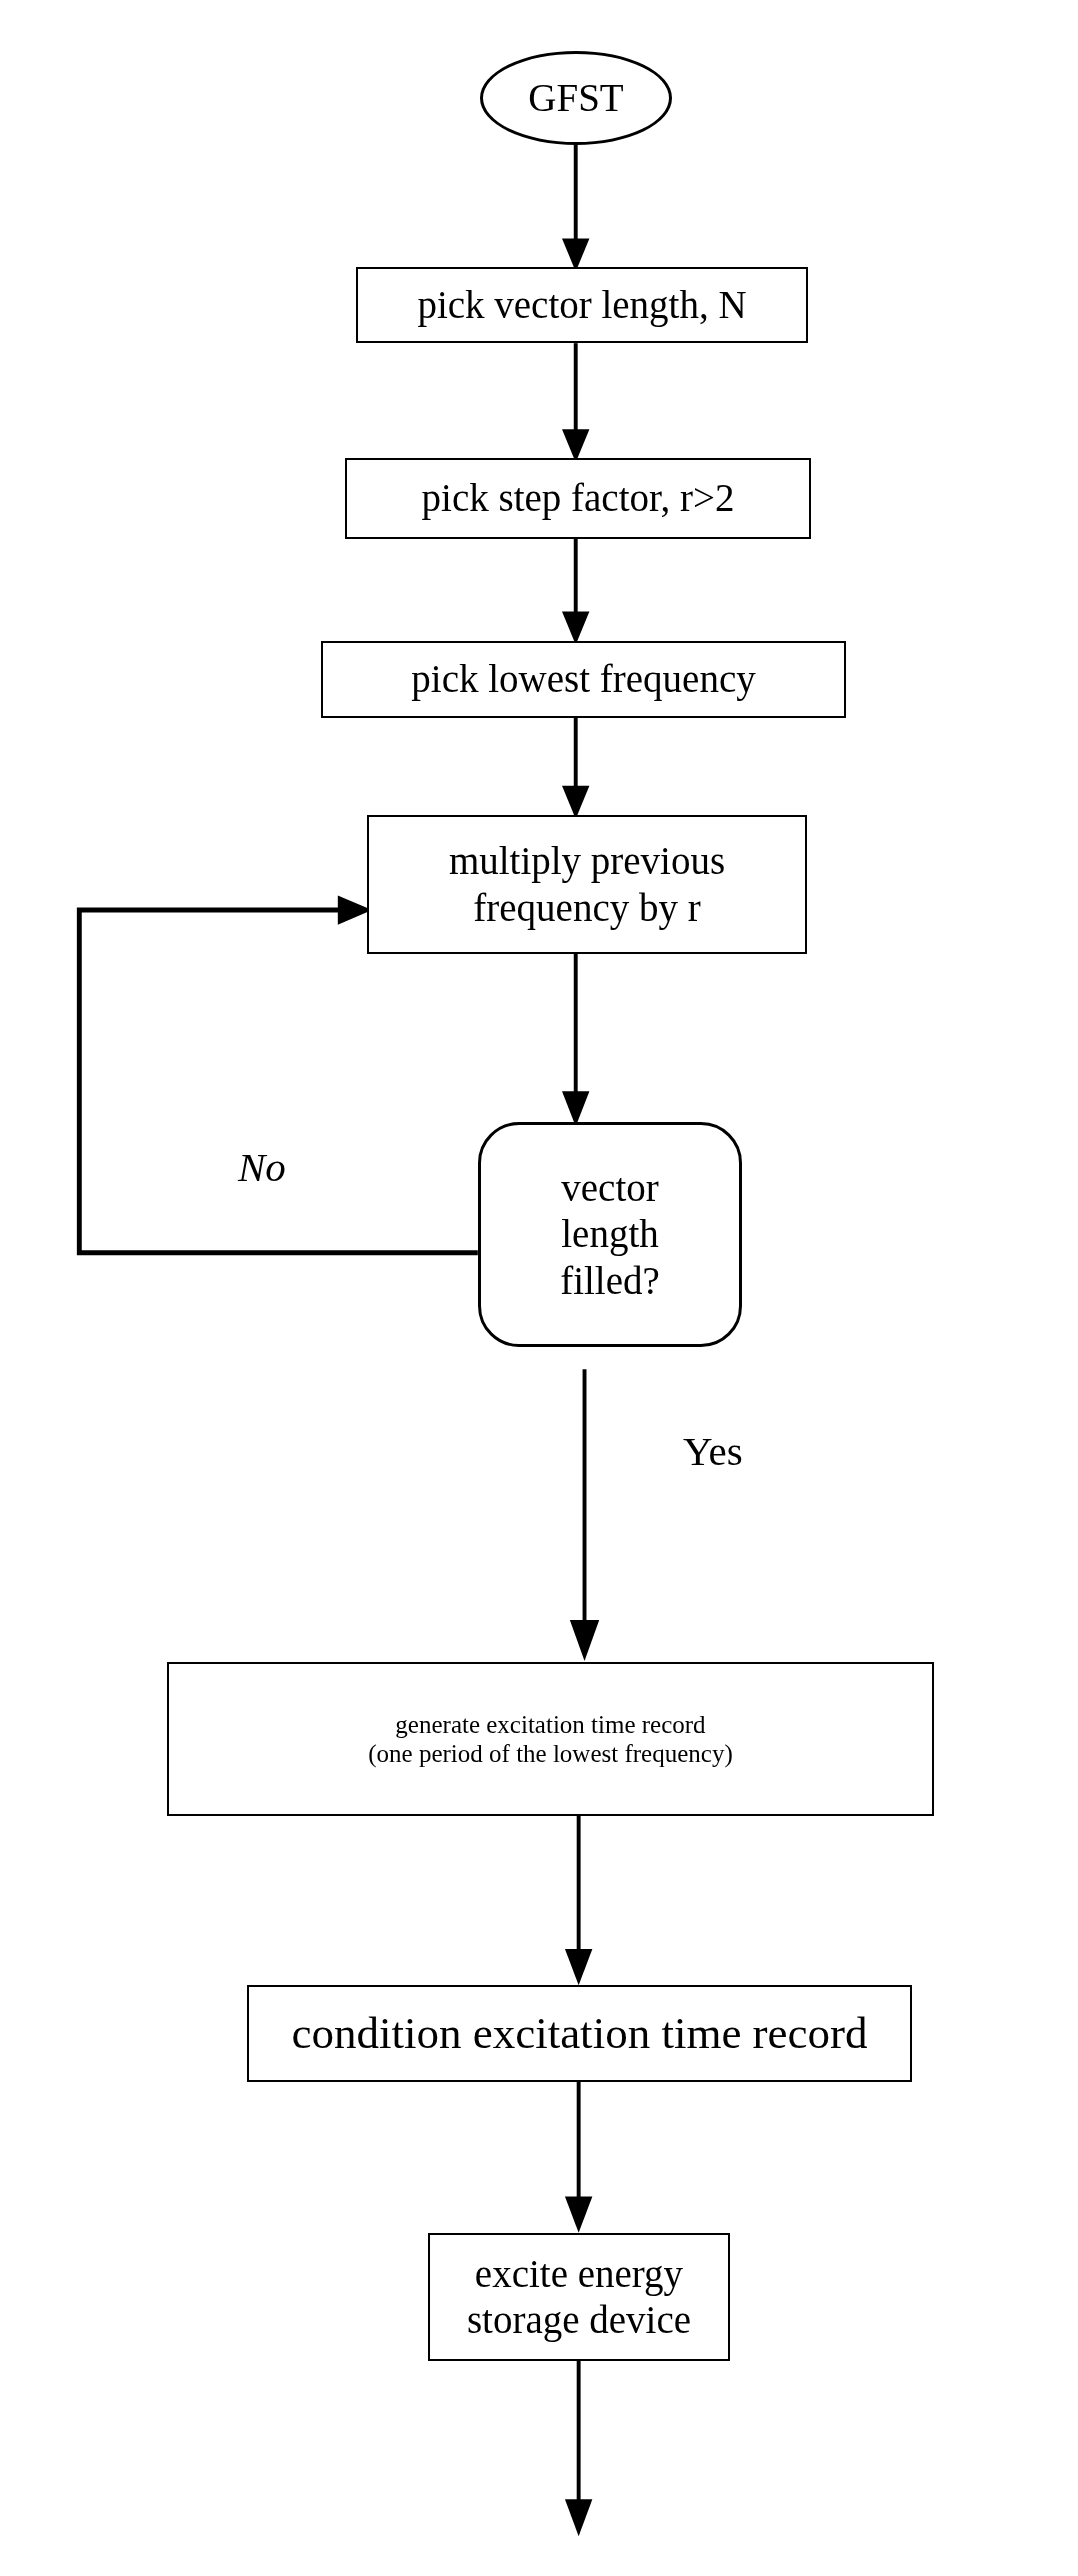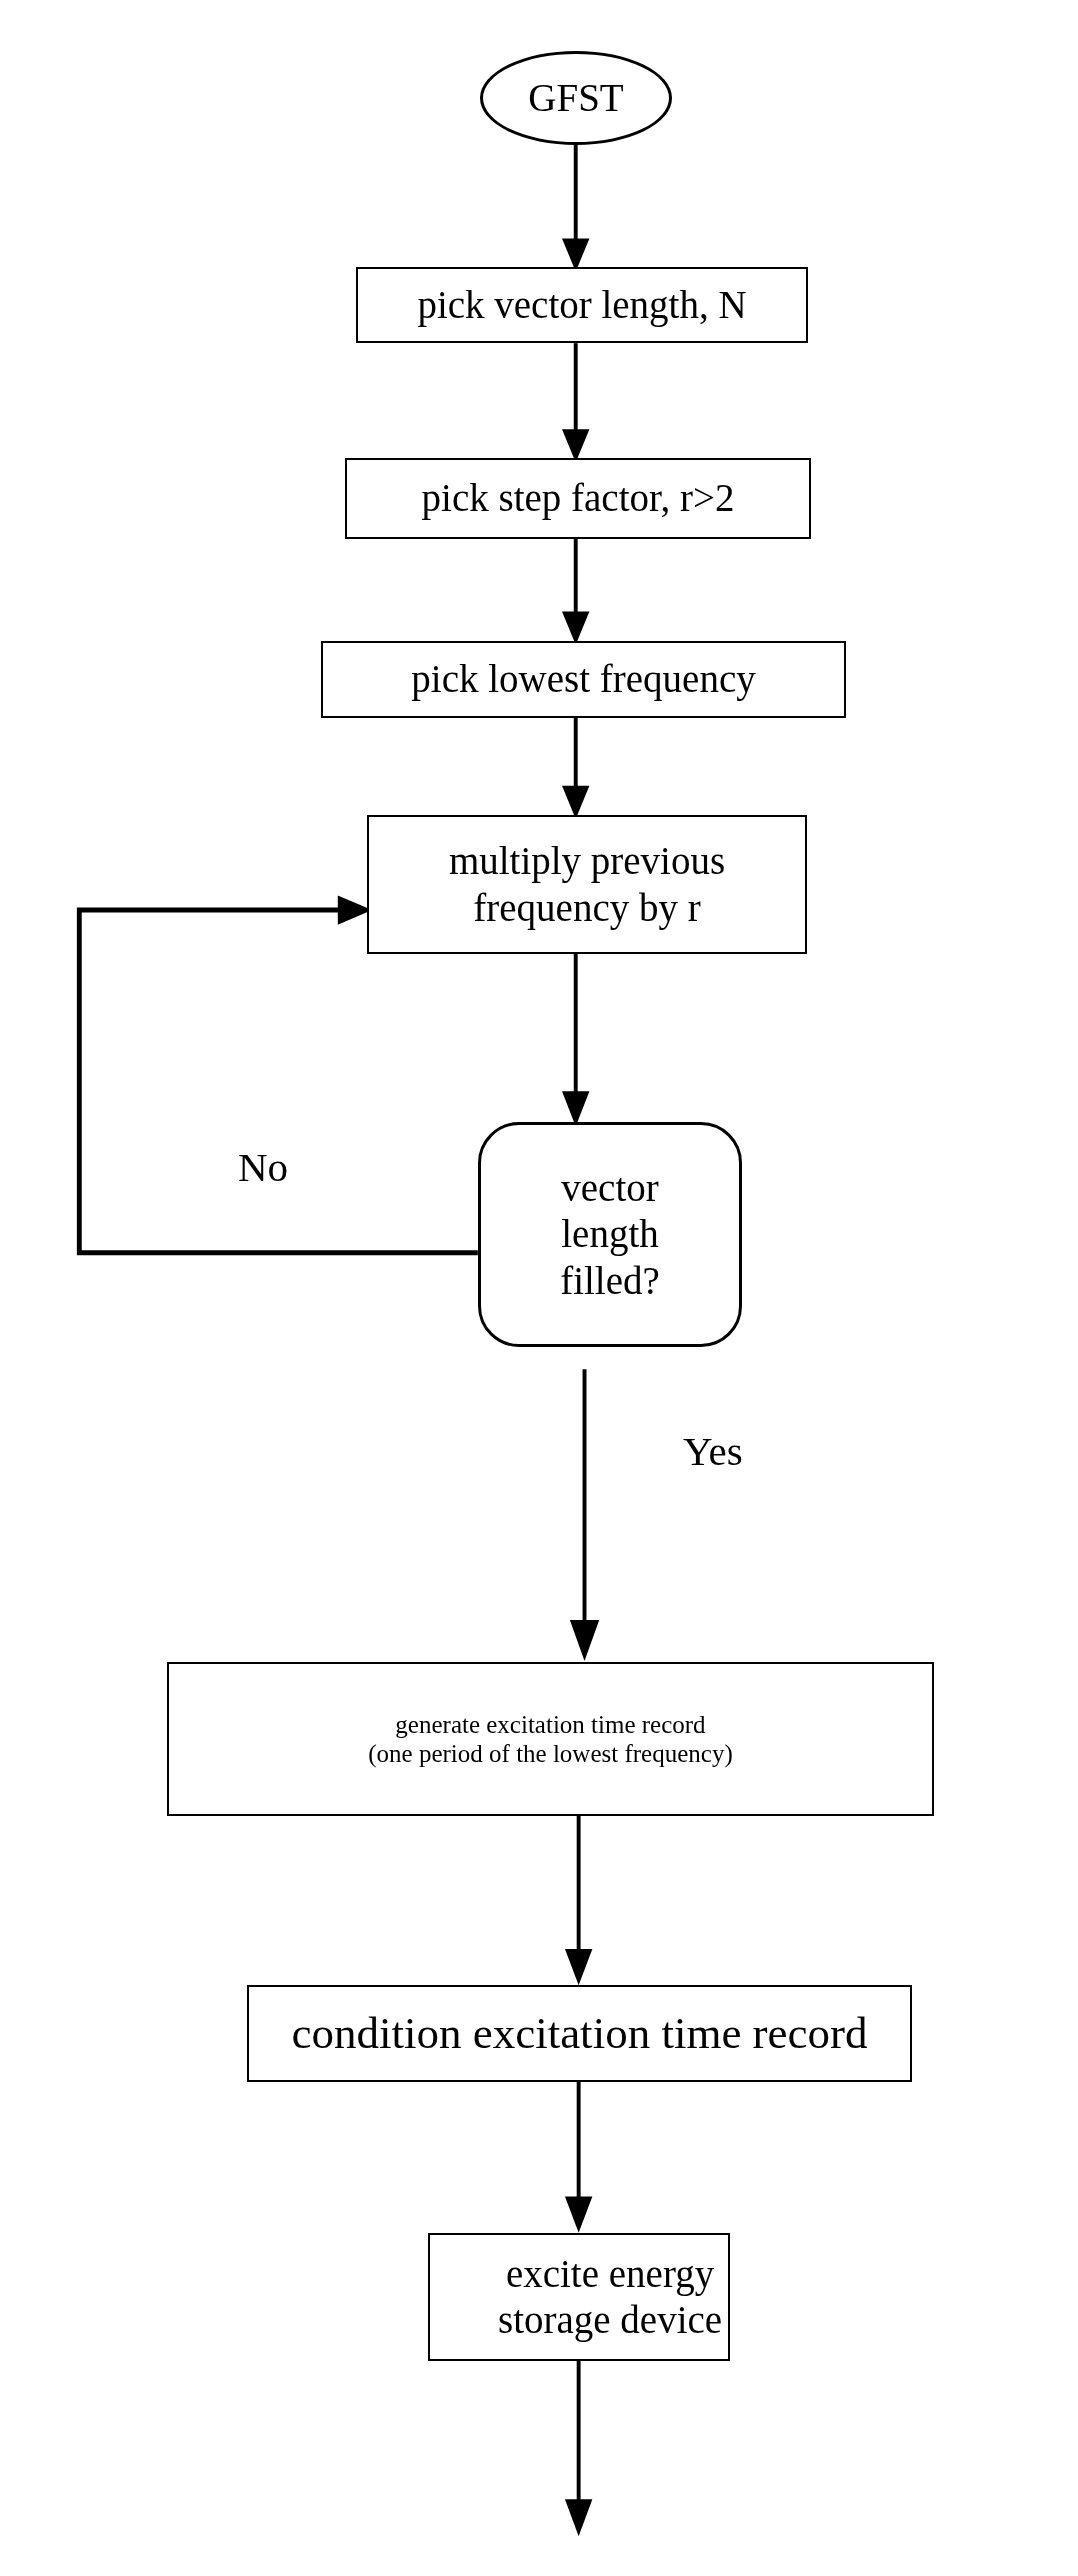--- a/index.html
+++ b/index.html
@@ -155,23 +155,23 @@
 
   <div class="node" style="left:167px; top:1662px; width:767px; height:154px; font-size:25px;">
     <span class="txt">generate excitation time record
 (one period of the lowest frequency)</span>
   </div>
 
   <div class="node" style="left:247px; top:1985px; width:665px; height:97px; font-size:45px;">
     <span class="txt">condition excitation time record</span>
   </div>
 
-  <div class="node" style="left:428px; top:2233px; width:302px; height:128px; font-size:39px;justify-content:flex-end;">
+  <div class="node" style="left:428px; top:2233px; width:302px; height:128px; font-size:39px;">
     <span class="txt">excite energy
 storage device</span>
   </div>
 
-  <div class="edge-label" style="left:238px; top:1143px; font-size:41px;">No</div>
+  <div class="edge-label" style="left:238px; top:1143px; font-size:41px;font-style:italic;">No</div>
 
   <div class="edge-label" style="left:683px; top:1427px; font-size:41px;">Yes</div>
 
 </div>
 
 
 </body></html>

